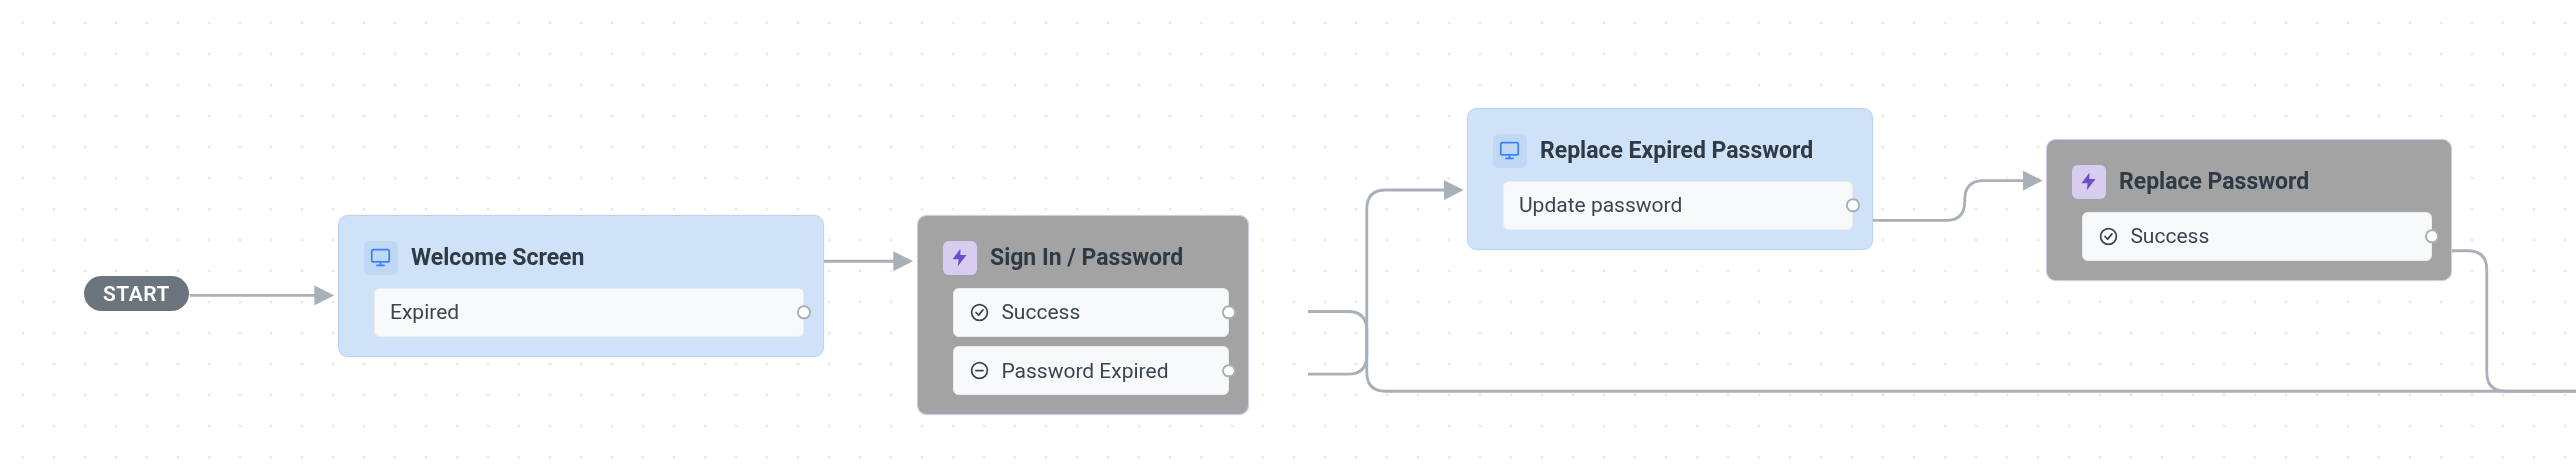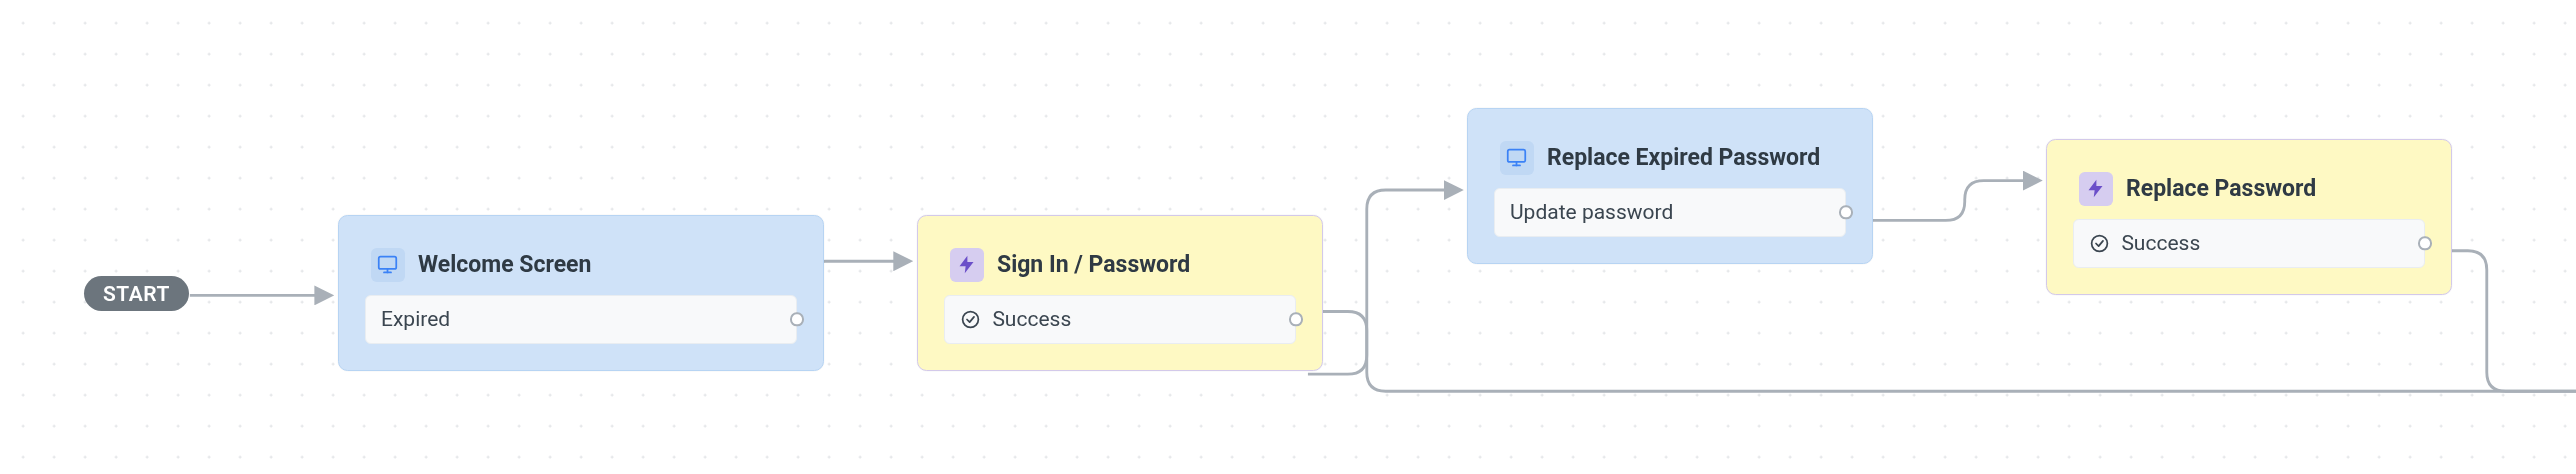--- a/index.html
+++ b/index.html
@@ -38,29 +38,29 @@
     letter-spacing: 0.5px;
     padding: 5.7px 19px;
     border-radius: 948px;
     display: flex;
     align-items: center;
     justify-content: flex-end;
   }
   .node {
     position: absolute;
     border-radius: 9.5px;
-    padding: 26px;
+    padding: 19px;
     box-shadow: 0 0 0 0.9px rgba(0,0,0,0.02);
   }
   .node.blue {
     background: #cfe2f8;
     border: 0.9px solid #b7d4f3;
   }
   .node.purple {
-    background: #fef9c3;
+    background: #a3a3a3;
     border: 0.9px solid #d3c9ea;
   }
   .node-header {
     display: flex;
     align-items: center;
     gap: 13.3px;
     padding: 5.7px 5.7px 13.3px 5.7px;
   }
   .icon-box {
     width: 34px;
@@ -72,21 +72,21 @@
     flex-shrink: 0;
   }
   .icon-box.blue { background: #c0d8f4; }
   .icon-box.purple { background: #d6cdf0; }
   .icon-box svg { width: 21px; height: 21px; }
   .node-title {
     font-size: 23px;
     font-weight: 700;
     color: #2f3a44;
   }
-  .node-rows { display: flex; flex-direction: column; gap: 9.5px; }
+  .node-rows { display: flex; flex-direction: column; gap: 9.5px; margin-left: 16px; }
   .node-row {
     background: #f8f9fa;
     border: 0.9px solid #e9edf1;
     border-radius: 5.7px;
     padding: 11.4px 15px;
     font-size: 21px;
     color: #3b4650;
     display: flex;
     align-items: center;
     gap: 11.4px;
@@ -153,40 +153,50 @@
       <div class="node-title">Welcome Screen</div>
     </div>
     <div class="node-rows">
       <div class="node-row">
         <span>Expired</span>
         <span class="port" style="right:-7.6px; top:50%; transform:translateY(-50%);"></span>
       </div>
     </div>
   </div>
 
-  <div class="node purple" style="left:917px; top:215px; width:406px;">
+  <div class="node purple" style="left:917px; top:215px; width:332px;">
     <div class="node-header">
       <div class="icon-box purple">
         <svg viewBox="0 0 24 24" fill="#6b4fc9">
             <path d="M13 2 L4 14 L11 14 L10 22 L20 9 L13 9 Z"></path>
           </svg>
       </div>
       <div class="node-title">Sign In / Password</div>
     </div>
     <div class="node-rows">
       <div class="node-row">
         <span class="row-icon">
           <svg viewBox="0 0 24 24" fill="none" stroke="#3b4650" stroke-width="2" stroke-linecap="round" stroke-linejoin="round">
               <circle cx="12" cy="12" r="9"></circle>
               <path d="M8 12 L11 15 L16 9"></path>
             </svg>
         </span>
         <span>Success</span>
         <span class="port" style="right:-7.6px; top:50%; transform:translateY(-50%);"></span>
       </div>
+      <div class="node-row">
+        <span class="row-icon">
+          <svg viewBox="0 0 24 24" fill="none" stroke="#3b4650" stroke-width="2" stroke-linecap="round" stroke-linejoin="round">
+              <circle cx="12" cy="12" r="9"></circle>
+              <line x1="8" y1="12" x2="16" y2="12"></line>
+            </svg>
+        </span>
+        <span>Password Expired</span>
+        <span class="port" style="right:-7.6px; top:50%; transform:translateY(-50%);"></span>
+      </div>
     </div>
   </div>
 
   <div class="node blue" style="left:1467px; top:108px; width:406px;">
     <div class="node-header">
       <div class="icon-box blue">
         <svg viewBox="0 0 24 24" fill="none" stroke="#3b82f6" stroke-width="2" stroke-linecap="round" stroke-linejoin="round">
             <rect x="2" y="3" width="20" height="14" rx="2"></rect>
             <line x1="8" y1="21" x2="16" y2="21"></line>
             <line x1="12" y1="17" x2="12" y2="21"></line>

